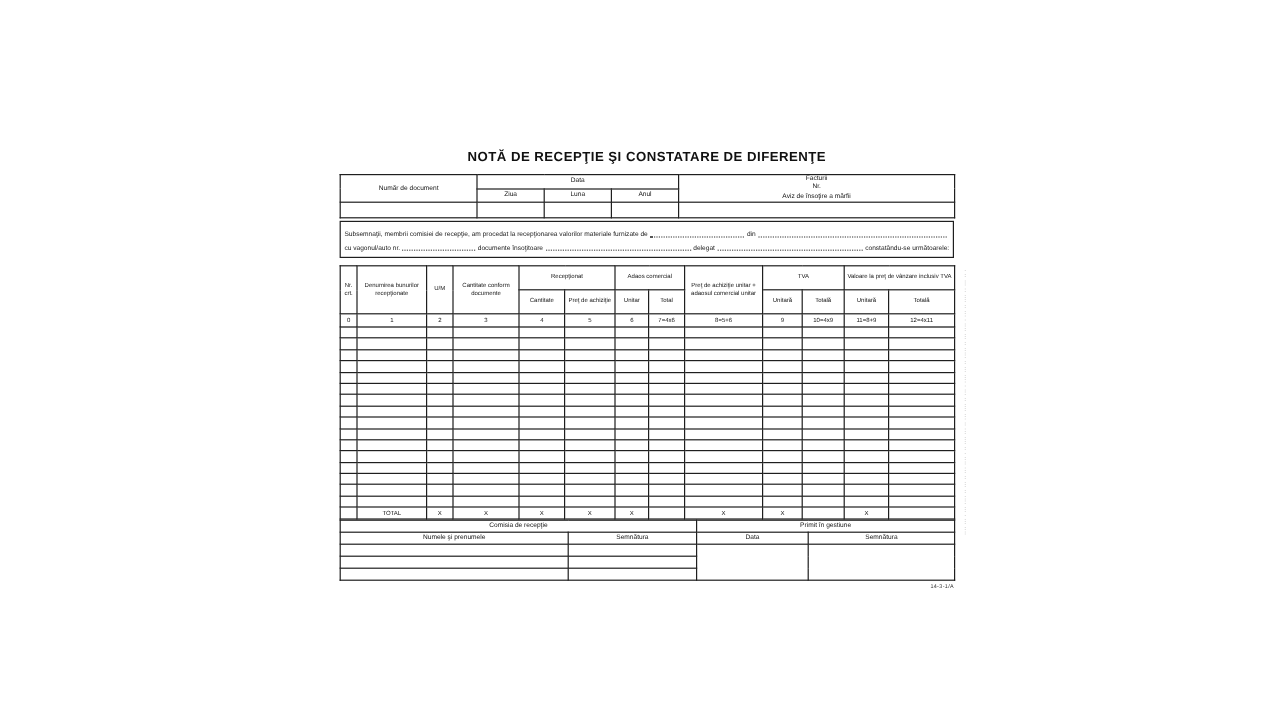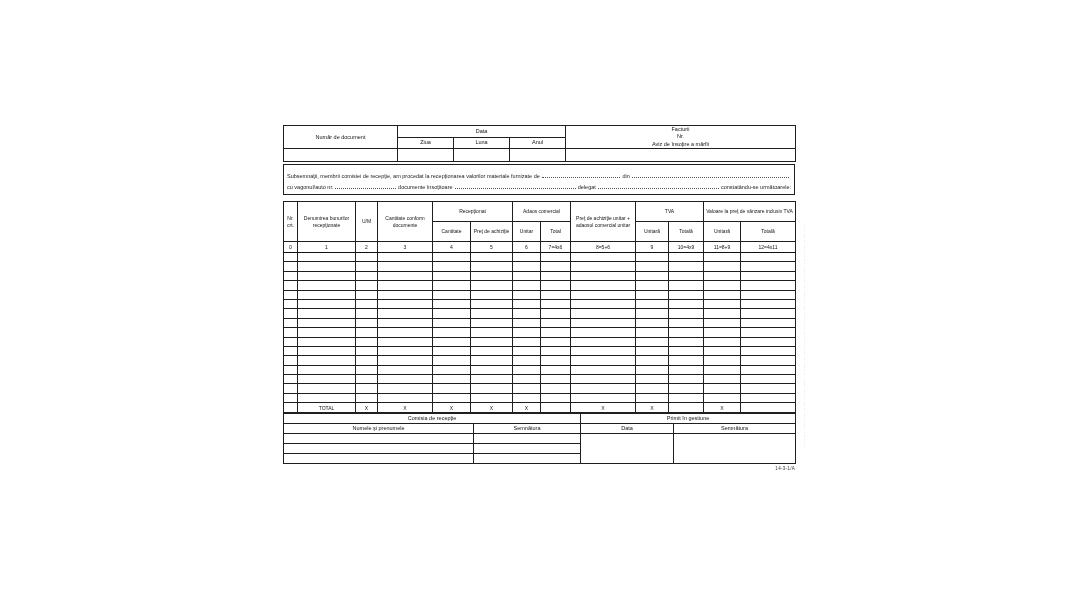--- a/index.html
+++ b/index.html
@@ -53,20 +53,21 @@
     writing-mode:vertical-rl;font-size:3.5px;letter-spacing:.6px;color:#555;
     overflow:hidden;line-height:1;
   }
 </style>
 </head>
 <body>
 
 <div class="form-wrap">
 
   <div class="inner">
+    <div class="title">NOTĂ DE RECEPŢIE ŞI CONSTATARE DE DIFERENŢE</div>
 
     <table class="doc-table">
       <colgroup>
           <col style="width:114px">
           <col style="width:56px">
           <col style="width:56px">
           <col style="width:56px">
           <col style="width:230px">
         </colgroup>
       <tbody>

